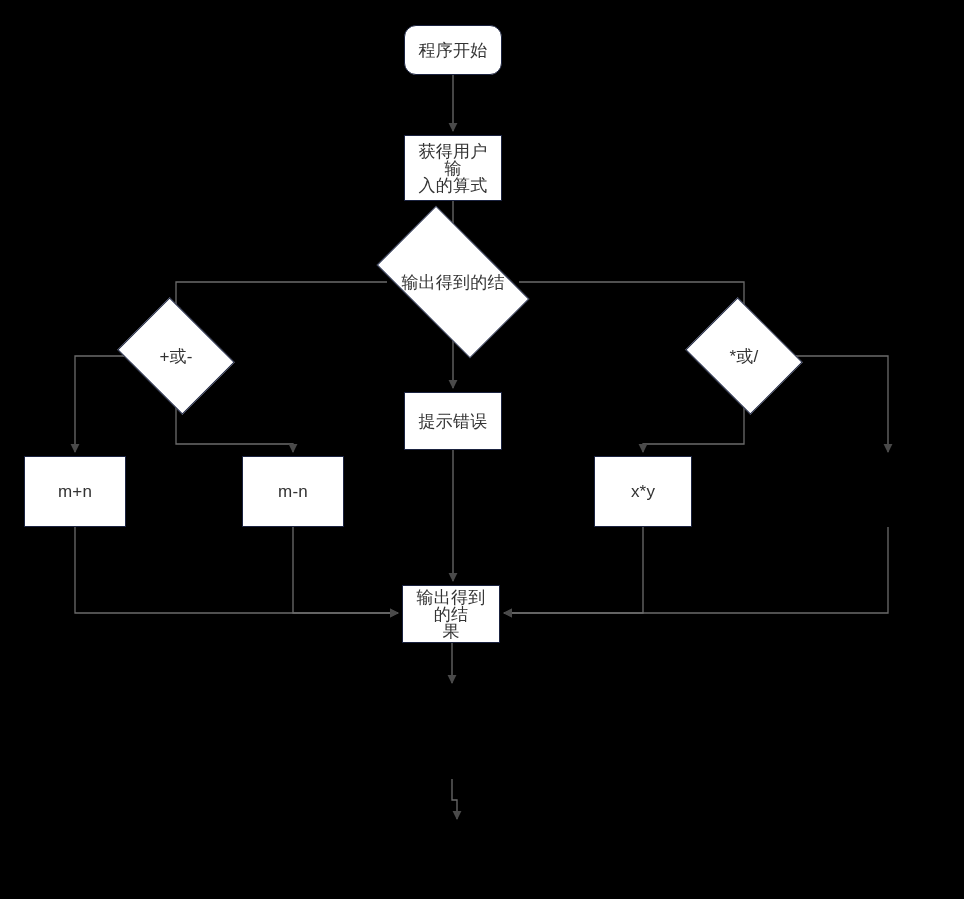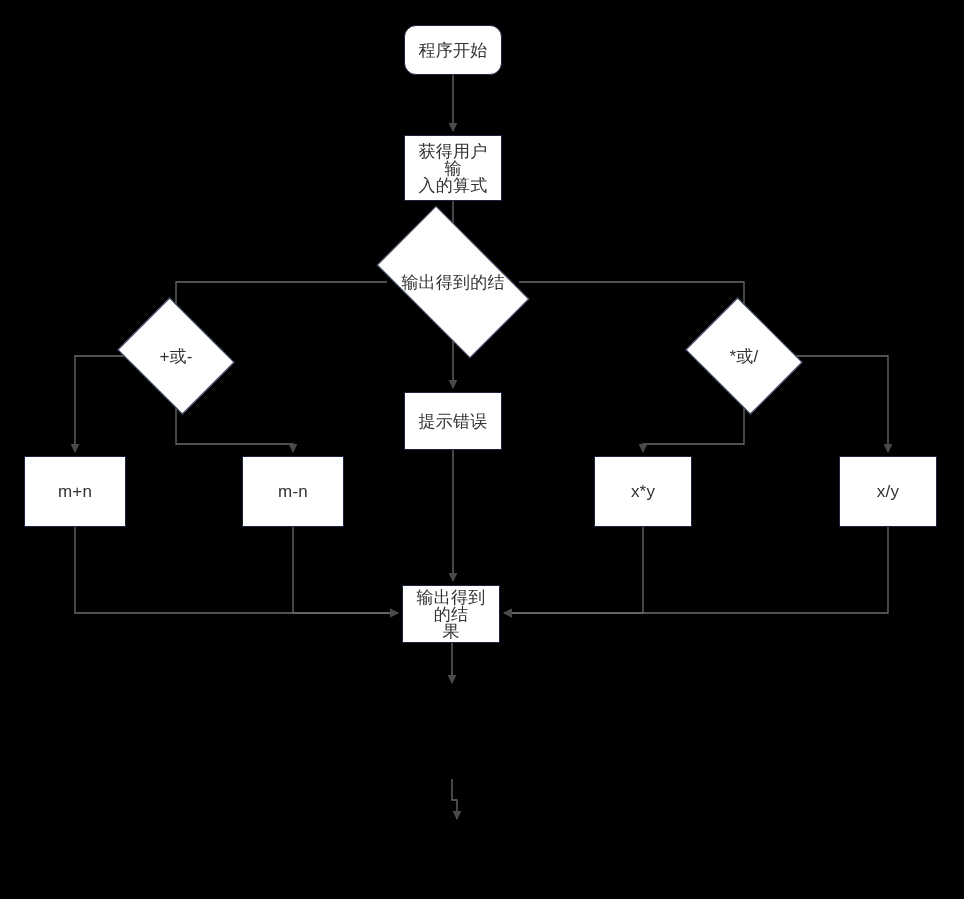--- a/index.html
+++ b/index.html
@@ -135,23 +135,20 @@
   </div>
 
   <div class="node n-process" style="left:242px; top:456px; width:102px; height:71px;">
     <span class="lbl">m-n</span>
   </div>
 
   <div class="node n-process" style="left:594px; top:456px; width:98px; height:71px;text-align:center;">
     <span class="lbl">x*y</span>
   </div>
 
-  <div class="node n-process" style="left:839px; top:456px; width:98px; height:71px;">
-    <span class="lbl">x/y</span>
-  </div>
 
   <div class="node n-process" style="left:402px; top:585px; width:98px; height:58px;align-items:center;">
     <span class="lbl">输出得到的结
 果</span>
   </div>
 
 
 
 </div>
 

